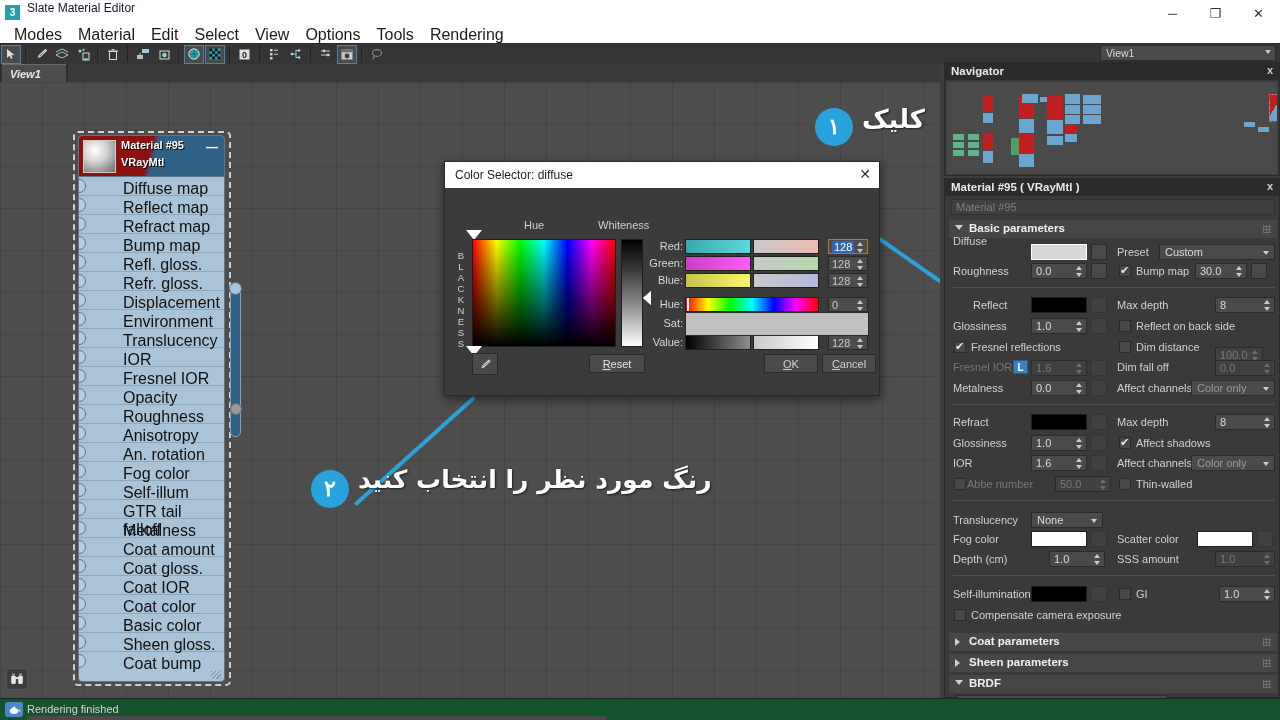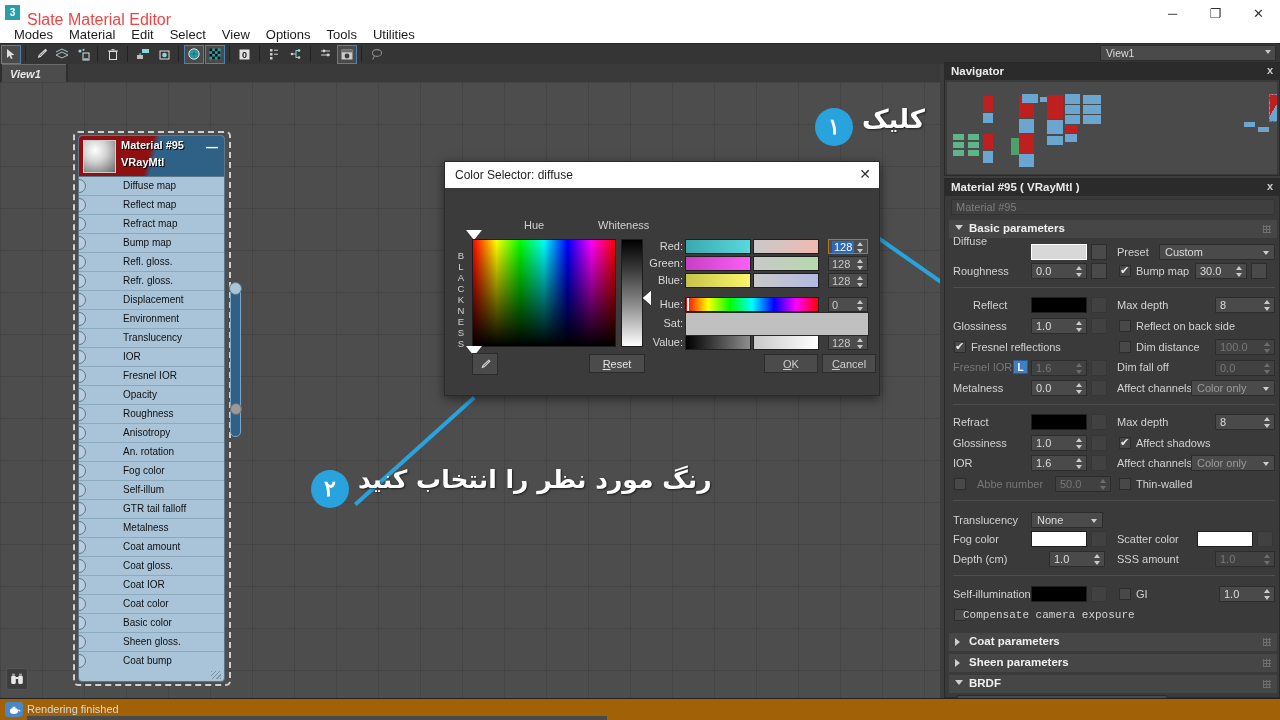--- a/index.html
+++ b/index.html
@@ -4,29 +4,29 @@
 <style>
   * { box-sizing: border-box; margin:0; padding:0; }
   html,body{width:1280px;height:720px;overflow:hidden;background:#3d3d3d;
     font-family:"Liberation Sans", sans-serif;font-size:11px;color:#d6d6d6;}
   #root{position:relative;width:1280px;height:720px;}
 
   
   .titlebar{position:absolute;left:0;top:0;width:1280px;height:26px;background:#ffffff;}
   .tb-icon{position:absolute;left:5px;top:5px;width:15px;height:15px;background:#2b9fa8;
      color:#fff;font-size:10px;font-weight:bold;text-align:center;line-height:15px;}
-  .tb-title{position:absolute;left:27px;top:11px;font-size:16px;color:#ef4444;}
+  .tb-title{position:absolute;left:27px;top:1px;font-size:12px;color:#0f172a;}
   .tb-btns{position:absolute;right:0;top:0;height:26px;display:flex;}
   .tb-btn{width:43px;height:26px;display:flex;align-items:center;justify-content:center;
      color:#333;font-size:13px;}
 
   
   .menubar{position:absolute;left:0;top:26px;width:1280px;height:17px;background:#ffffff;
      display:flex;align-items:center;padding-left:6px;}
-  .menu-item{padding:1px 8px;font-size:13px;color:#1b1b1b;}
+  .menu-item{padding:1px 8px;font-size:16px;color:#1b1b1b;}
 
   
   .toolbar{position:absolute;left:0;top:43px;width:1280px;height:21px;background:#353535;
      border-top:1px solid #2a2a2a;display:flex;align-items:center;}
   .tbtn{width:20px;height:19px;margin-left:1px;display:flex;align-items:center;justify-content:center;
      position:relative;}
   .tbtn.sel{background:#4a4a4a;border:1px solid #4e7fb5;}
   .tsep{width:1px;height:16px;background:#222;margin:0 4px;}
   .view1-combo{position:absolute;right:4px;top:45px;width:176px;height:16px;background:#4a4a4a;
      border:1px solid #2c2c2c;color:#dcdcdc;font-size:10.5px;line-height:15px;padding-left:5px;}
@@ -60,21 +60,21 @@
      border:1px solid #cccccc;}
   .node-t1{position:absolute;left:42px;top:3px;color:#ffffff;font-size:11px;font-weight:bold;
      text-shadow:1px 1px 0 #000;}
   .node-t2{position:absolute;left:42px;top:20px;color:#ffffff;font-size:11px;font-weight:bold;
      text-shadow:1px 1px 0 #000;}
   .node-min{position:absolute;right:6px;top:4px;color:#fff;font-size:12px;font-weight:bold;}
   .slot{position:relative;height:19px;border-bottom:1px solid #8da9bd;}
   .slot:last-child{border-bottom:none;}
   .slot .dot{position:absolute;left:-7px;top:2px;width:14px;height:14px;border-radius:50%;
      background:#b8cddf;border:1px solid #5d768a;}
-  .slot .lbl{position:absolute;left:12px;top:3px;color:#101010;font-size:10px;padding-left:32px;}
+  .slot .lbl{position:absolute;left:12px;top:3px;color:#101010;font-size:16px;padding-left:32px;}
   .node-resize{position:absolute;right:3px;bottom:2px;width:10px;height:8px;
      background:repeating-linear-gradient(135deg,#7a93a5 0 1px,transparent 1px 3px);}
 
   
   .node-scroll{position:absolute;left:230px;top:287px;width:11px;height:150px;background:#2f6186;
      border:1px solid #7ea6c4;border-radius:5px;}
   .node-scroll .knob{position:absolute;left:-2px;top:-6px;width:13px;height:13px;border-radius:50%;
      background:#a9c4d9;border:1px solid #5d768a;}
 
   
@@ -180,21 +180,21 @@
   .combo.dim .v{color:#9a9a9a;}
   .combo .arw{position:absolute;right:5px;top:6px;border-left:3.5px solid transparent;
      border-right:3.5px solid transparent;border-top:4px solid #cfcfcf;}
   .chk{position:absolute;width:12px;height:12px;background:#484848;border:1px solid #2c2c2c;}
   .chkmark{position:absolute;font-size:11px;color:#e8e8e8;line-height:11px;}
   .lbadge{position:absolute;width:15px;height:14px;background:#3f7fc4;border:1px solid #2a5a90;
      color:#fff;font-size:10px;font-weight:bold;text-align:center;line-height:13px;}
   .divider{position:absolute;height:1px;background:#4e4e4e;}
 
   
-  .status{position:absolute;left:0;top:698px;width:1280px;height:22px;background:#a16207;
+  .status{position:absolute;left:0;top:698px;width:1280px;height:22px;background:#14532d;
      border-top:1px solid #222;}
   .status .msg{position:absolute;left:27px;top:4px;font-size:11px;color:#d8d8d8;}
   .teapot{position:absolute;left:5px;top:3px;width:18px;height:15px;background:#4a86c8;
      border-radius:3px;display:flex;align-items:center;justify-content:center;font-size:10px;color:#fff;}
   .statbar{position:absolute;left:27px;top:17px;width:580px;height:4px;background:#4a4a4a;}
   .binoc{position:absolute;left:6px;top:668px;width:22px;height:22px;background:#3d3d3d;
      border:1px solid #555;border-radius:3px;display:flex;align-items:center;justify-content:center;}
 
   
   .anno-line{position:absolute;background:#29a3dd;transform-origin:0 0;height:4px;}
@@ -219,21 +219,21 @@
   </div>
 
   <div class="menubar">
     <div class="menu-item">Modes</div>
     <div class="menu-item">Material</div>
     <div class="menu-item">Edit</div>
     <div class="menu-item">Select</div>
     <div class="menu-item">View</div>
     <div class="menu-item">Options</div>
     <div class="menu-item">Tools</div>
-    <div class="menu-item">Utilities</div>
+    <div class="menu-item">Rendering</div>
   </div>
 
   <div class="toolbar">
     <div class="tbtn sel">
       <svg width="12" height="12" viewBox="0 0 12 12">
           <path d="M2 1 L2 10 L4.5 7.7 L6 11 L7.6 10.3 L6.1 7.2 L9.5 7 Z" fill="#dedede"></path>
         </svg>
     </div>
     <div class="tsep"></div>
     <div class="tbtn">
@@ -734,21 +734,21 @@
     </div>
     <div class="mapbtn dim" style="left:146px;top:139px;"></div>
     <div class="chk" style="left:174px;top:141px;"></div>
     <div class="flbl" style="left:191px;top:141px;">Reflect on back side</div>
 
     <div class="chk" style="left:9px;top:162px;"></div>
     <div class="chkmark" style="left:10px;top:162px;">✔</div>
     <div class="flbl" style="left:26px;top:162px;">Fresnel reflections</div>
     <div class="chk" style="left:174px;top:162px;"></div>
     <div class="flbl" style="left:191px;top:162px;">Dim distance</div>
-    <div class="nspin dim" style="left:270px;top:160px;width:60px;">
+    <div class="nspin dim" style="left:270px;top:168px;width:48px;">
       <span class="v">100.0</span>
       <span class="ar">
           <i class="up"></i>
           <i class="dn"></i>
         </span>
     </div>
 
     <div class="flbl dim" style="left:8px;top:182px;">Fresnel IOR</div>
     <div class="lbadge" style="left:68px;top:181px;">L</div>
     <div class="nspin dim" style="left:86px;top:181px;width:56px;">
@@ -819,21 +819,21 @@
         </span>
     </div>
     <div class="mapbtn dim" style="left:146px;top:276px;"></div>
     <div class="flbl" style="left:172px;top:278px;">Affect channels</div>
     <div class="combo dim" style="left:246px;top:276px;width:84px;">
       <span class="v">Color only</span>
       <span class="arw"></span>
     </div>
 
     <div class="chk" style="left:9px;top:299px;"></div>
-    <div class="flbl dim" style="left:32px;top:299px;">Abbe number</div>
+    <div class="flbl dim" style="left:22px;top:299px;">Abbe number</div>
     <div class="nspin dim" style="left:110px;top:297px;width:56px;">
       <span class="v">50.0</span>
       <span class="ar">
           <i class="up"></i>
           <i class="dn"></i>
         </span>
     </div>
     <div class="chk" style="left:174px;top:299px;"></div>
     <div class="flbl" style="left:191px;top:299px;">Thin-walled</div>
 
@@ -879,21 +879,21 @@
     <div class="flbl" style="left:246px;top:409px;padding-left:44px;">Mult</div>
     <div class="nspin" style="left:274px;top:407px;width:56px;">
       <span class="v">1.0</span>
       <span class="ar">
           <i class="up"></i>
           <i class="dn"></i>
         </span>
     </div>
 
     <div class="chk" style="left:9px;top:430px;"></div>
-    <div class="flbl" style="left:18px;top:430px;font-family:Liberation Mono, monospace;">Compensate camera exposure</div>
+    <div class="flbl" style="left:26px;top:430px;">Compensate camera exposure</div>
 
     <div class="rollup" style="top:454px;">
       <div class="tri tri-r"></div>
       <div class="t">Coat parameters</div>
       <div class="grip"></div>
     </div>
     <div class="rollup" style="top:475px;">
       <div class="tri tri-r"></div>
       <div class="t">Sheen parameters</div>
       <div class="grip"></div>

